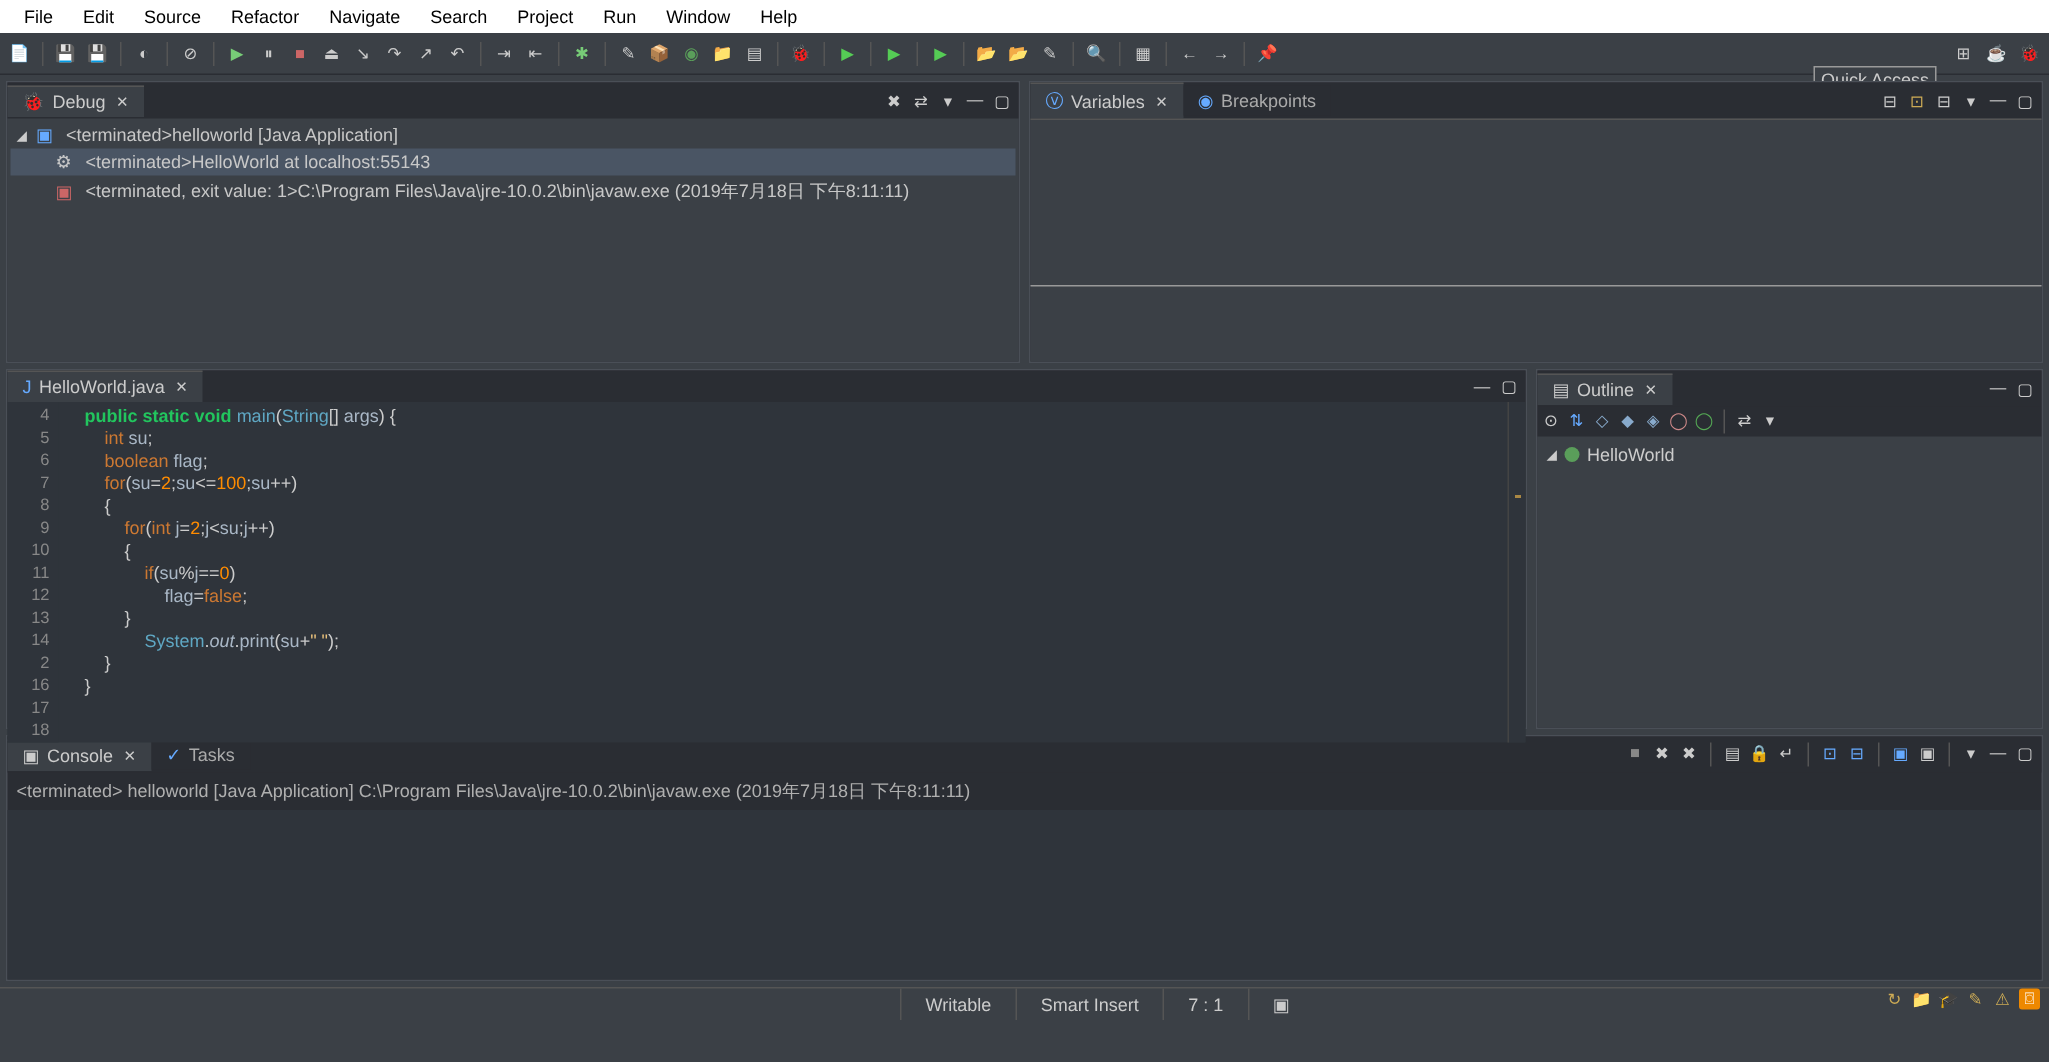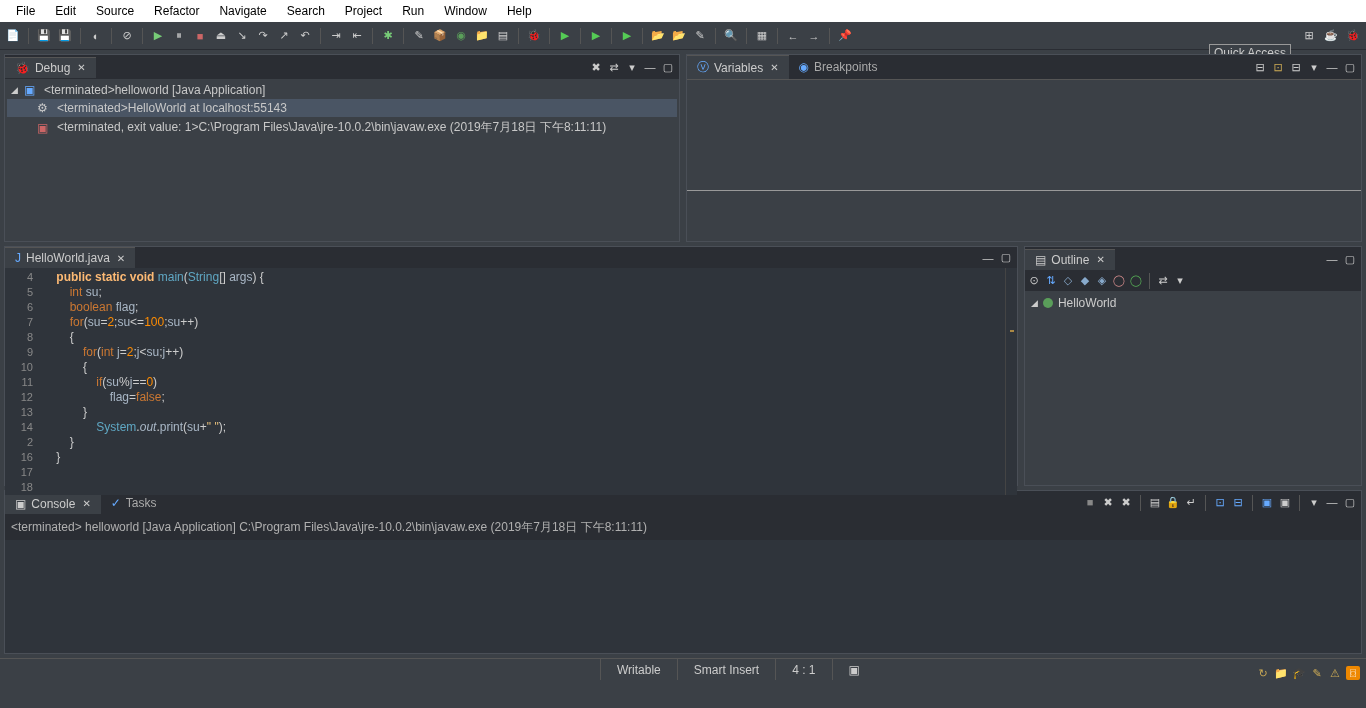--- a/index.html
+++ b/index.html
@@ -39,21 +39,21 @@
 
 .mid-row { display:flex; gap:6px; padding:4px; height:248px; }
 .editor-panel { width:1014px; background:#2a2d33; border:1px solid #4a4f57; display:flex; flex-direction:column; }
 .outline-panel { flex:1; background:#2a2d33; border:1px solid #4a4f57; display:flex; flex-direction:column; }
 .editor-body { flex:1; display:flex; background:#2f343b; font-family:Consolas,monospace; position:relative; }
 .gutter { width:34px; background:#2f343b; text-align:right; color:#888; padding-top:2px; }
 .gutter div { padding-right:6px; line-height:15px; font-size:11px; }
 .code { flex:1; padding-top:2px; }
 .code div { line-height:15px; white-space:pre; font-size:12px; padding-left:4px; }
 .hl-line { background:#3a4048; }
-.kw { color:#fdba74; font-weight:bold; }
+.kw { color:#22c55e; font-weight:bold; }
 .kw2 { color:#cc7832; }
 .type { color:#5fa7c3; }
 .id { color:#a9b7c6; }
 .str { color:#e8c07b; }
 .fn { color:#5fa7c3; }
 .num { color:#ff8c00; }
 .val { color:#cc7832; }
 .overview-ruler { width:12px; background:#2f343b; border-left:1px solid #444; }
 .ruler-mark { width:4px; height:2px; background:#a84; margin-left:4px; }
 
@@ -64,21 +64,21 @@
 .class-ico { width:10px; height:10px; border-radius:50%; background:#5a9e5a; }
 .meth-ico { width:8px; height:8px; border-radius:50%; background:#5a9e5a; }
 
 
 .console-panel { margin:0 4px 4px 4px; height:164px; background:#2a2d33; border:1px solid #4a4f57; display:flex; flex-direction:column; }
 .term-line { color:#8a99a8; padding:4px 6px; }
 .termtag { color:#b0b0b0; }
 .console-body { flex:1; background:#2f343b; }
 
 
-.statusbar { height:22px; background:#3b4046; border-top:1px solid #555; display:flex; align-items:flex-end; }
+.statusbar { height:22px; background:#3b4046; border-top:1px solid #555; display:flex; align-items:flex-start; }
 .status-cell { border-left:1px solid #555; padding:0 16px; height:100%; display:flex; align-items:center; color:#ccc; }
 .status-right { margin-left:auto; display:flex; gap:4px; padding-right:6px; }
 
 .inactive-tab { background:#2a2d33; color:#aaa; padding:3px 10px; display:flex; align-items:center; gap:5px; }
 </style>
 </head>
 <body>
 
 <div class="menubar">
   <span>File</span>
@@ -331,21 +331,21 @@
     </div>
   </div>
   <div class="term-line"><span class="termtag">&lt;terminated&gt; helloworld [Java Application] C:\Program Files\Java\jre-10.0.2\bin\javaw.exe (2019年7月18日 下午8:11:11)</span></div>
   <div class="console-body"></div>
 </div>
 
 <div class="statusbar">
   <div style="width:600px"></div>
   <div class="status-cell">Writable</div>
   <div class="status-cell">Smart Insert</div>
-  <div class="status-cell">4 : 1</div>
+  <div class="status-cell">7 : 1</div>
   <div class="status-cell">▣</div>
   <div class="status-right">
     <span class="sm-ico" style="color:#ca5">↻</span>
     <span class="sm-ico" style="color:#ca5">📁</span>
     <span class="sm-ico" style="color:#ca5">🎓</span>
     <span class="sm-ico" style="color:#ca5">✎</span>
     <span class="sm-ico" style="color:#ca5">⚠</span>
     <span class="sm-ico" style="background:#e80;color:#fff;border-radius:2px;width:14px;height:14px">⌼</span>
   </div>
 </div>

